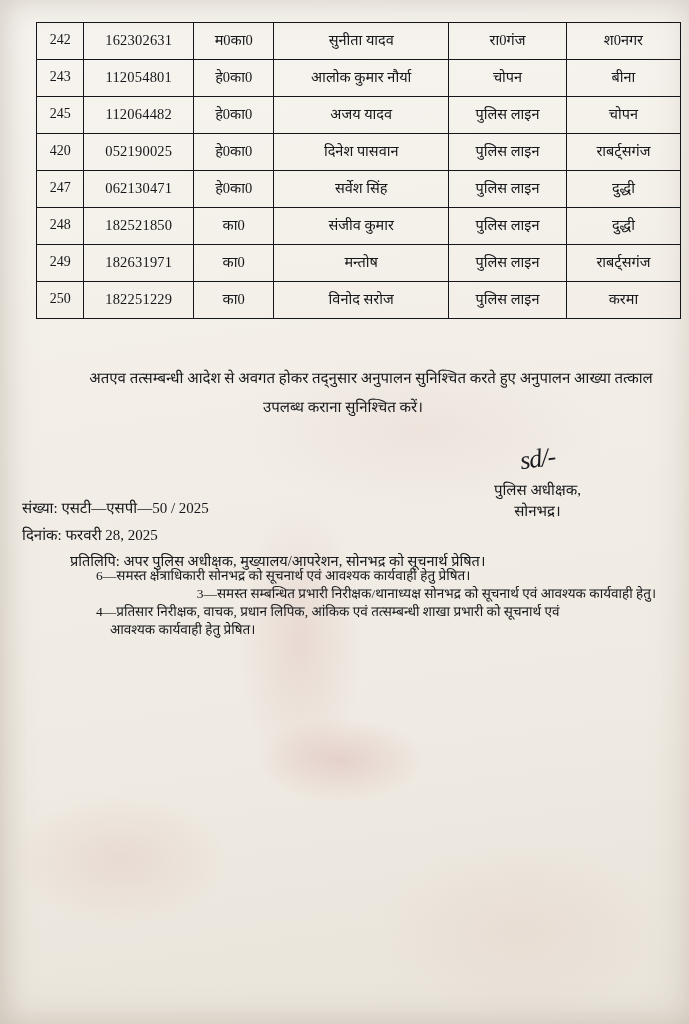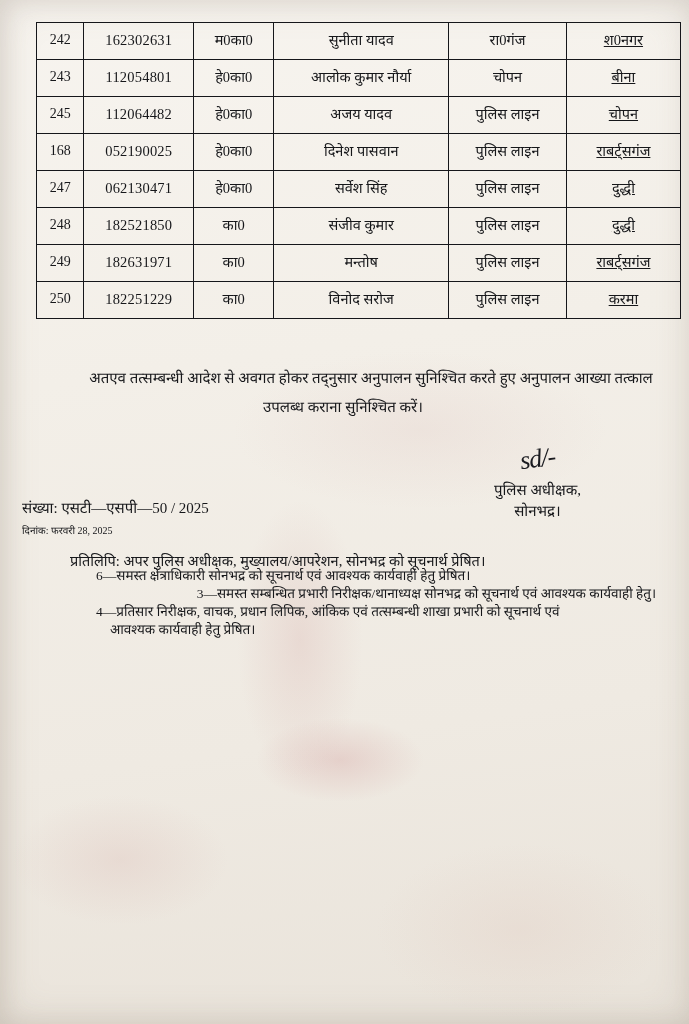--- a/index.html
+++ b/index.html
@@ -54,21 +54,21 @@
     text-align: center;
     height: 24px;
     line-height: 1.15;
     white-space: nowrap;
   }
   td.c-sn    { width: 42px; font-size: 14px; }
   td.c-id    { width: 108px; letter-spacing: 0.2px; }
   td.c-rank  { width: 78px; }
   td.c-name  { width: 180px; text-align: left; padding-left: 14px; }
   td.c-pl    { width: 118px; }
-  td.c-dest  { width: 116px; text-decoration: underline; }
+  td.c-dest  { width: 116px; }
 
   
   .hand { font-family: "Liberation Serif", serif; }
 
   
   .para {
     position: absolute;
     font-size: 15px;
     line-height: 1.9;
   }
@@ -98,21 +98,21 @@
     margin-bottom: 2px;
   }
   #num-line {
     left: 22px;
     top: 494px;
     font-size: 15px;
   }
   #date-line {
     left: 22px;
     top: 521px;
-    font-size: 10px;
+    font-size: 15px;
   }
   #copy-head {
     left: 70px;
     top: 548px;
     font-size: 14.5px;
   }
   .copy-item {
     position: absolute;
     left: 96px;
     font-size: 13.5px;
@@ -152,21 +152,21 @@
       </tr>
       <tr>
         <td class="c-sn">245</td>
         <td class="c-id">112064482</td>
         <td class="c-rank hand">हे0का0</td>
         <td class="c-name hand">अजय यादव</td>
         <td class="c-pl hand">पुलिस लाइन</td>
         <td class="c-dest hand">चोपन</td>
       </tr>
       <tr>
-        <td class="c-sn">168</td>
+        <td class="c-sn">420</td>
         <td class="c-id">052190025</td>
         <td class="c-rank hand">हे0का0</td>
         <td class="c-name hand">दिनेश पासवान</td>
         <td class="c-pl hand">पुलिस लाइन</td>
         <td class="c-dest hand">राबर्ट्सगंज</td>
       </tr>
       <tr>
         <td class="c-sn">247</td>
         <td class="c-id">062130471</td>
         <td class="c-rank hand">हे0का0</td>

